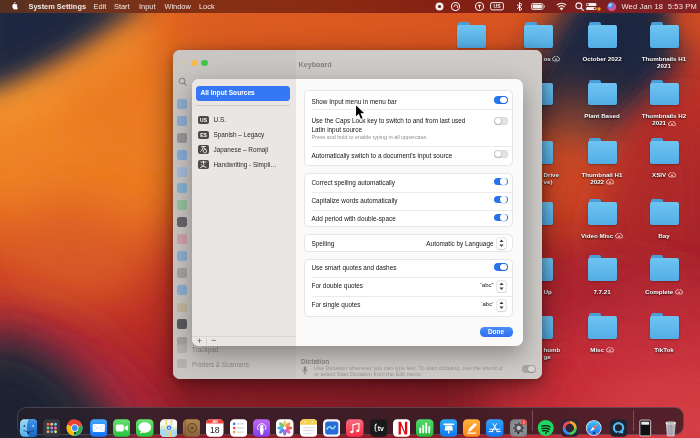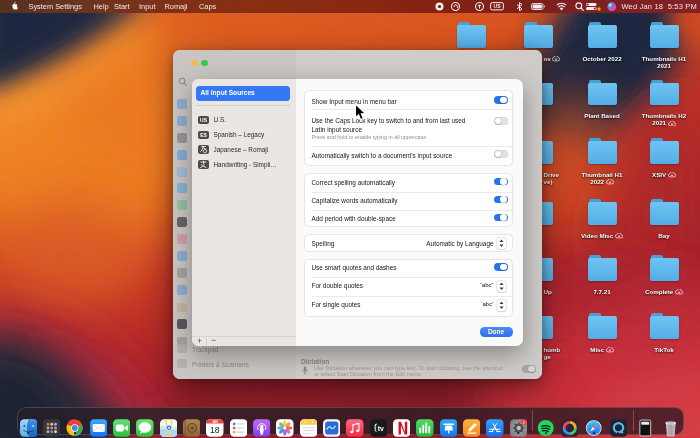--- a/index.html
+++ b/index.html
@@ -215,20 +215,21 @@
     <div class="flabel" style="left: 567px; top: 345.5px;">Misc <svg class="cloud" width="8" height="5.5" viewBox="0 0 16 11">
         <path d="M4.2 9.8 a3.6 3.6 0 0 1 -.4-7.1 A4.4 4.4 0 0 1 12.4 3.6 A3.1 3.1 0 0 1 12 9.8 Z" fill="none" stroke="rgba(255,255,255,.92)" stroke-width="1.4"></path>
         <path d="M8 3.8 V8 M6.3 6.4 L8 8.2 L9.7 6.4" stroke="rgba(255,255,255,.92)" stroke-width="1.2" fill="none"></path>
       </svg></div>
     <div class="flabel" style="left: 629px; top: 345.5px;">TikTok</div>
   </div>
 
 <div id="win" class="abs">
   <div id="winsidebar" class="abs"></div>
   <div id="winmain" class="abs"></div>
+  <div id="wtitle" class="abs">Keyboard</div>
   <div class="tl" style="left:7.2px;background:#cfc5b6;"></div>
   <div class="tl" style="left:18px;background:#f4bc4a;"></div>
   <div class="tl" style="left:28.3px;background:#3ec84e;"></div>
   <div id="sbicons" class="abs" style="left:0;top:0;width:123px;height:329px;">
       <div class="abs" style="left: 5px; top: 22.5px;"><svg width="10" height="10" viewBox="0 0 10 10">
           <circle cx="4" cy="4" r="2.8" fill="none" stroke="#8a8885" stroke-width="1.1"></circle>
           <line x1="6.2" y1="6.2" x2="8.6" y2="8.6" stroke="#8a8885" stroke-width="1.2"></line>
         </svg></div>
       <div class="abs" style="left: 4px; top: 49.4px; width: 9.5px; height: 9.5px; border-radius: 2.2px; opacity: 0.85; background: rgb(132, 168, 212);"></div>
       <div class="abs" style="left: 4px; top: 66px; width: 9.5px; height: 9.5px; border-radius: 2.2px; opacity: 0.85; background: rgb(132, 168, 212);"></div>
@@ -365,26 +366,26 @@
         <path d="M2.5 6.5 L4.5 8.9 L6.5 6.5 Z" fill="#3e3e42"></path>
       </svg>
     </div>
   <div class="abs" style="left:287.5px;top:247.5px;width:33px;height:10.5px;border-radius:4.5px;background:linear-gradient(180deg,#4a8df8,#2f6ff0);color:#fff;font-size:6.4px;font-weight:bold;text-align:center;line-height:10.5px;">Done</div>
 </div>
 
 <div id="menubar" class="abs">
   <svg class="mi" style="left:9.5px;top:2px;" width="8" height="9" viewBox="0 0 16 18">
       <path fill="#fff" d="M11 4.6c-.9 0-1.9-.6-3-.6-1.5 0-3.4 1.2-3.4 4.2 0 3.4 2.6 6.9 3.8 6.9.8 0 1.2-.5 2.3-.5 1 0 1.4.5 2.2.5 1 0 2.5-2 3-3.7-1.6-.7-2.2-1.8-2.2-3 0-1.1.6-2 1.5-2.6-.7-1-1.9-1.3-2.4-1.3-.7 0-1.3.1-1.8.1zM10.6 2.4c.5-.6.8-1.5.8-2.4-.9.1-1.9.6-2.5 1.3-.5.6-.9 1.5-.8 2.3 1 0 1.9-.5 2.5-1.2z"></path>
     </svg>
-  <div class="mi" style="left:28.5px;font-weight:normal;">System Settings</div>
-  <div class="mi" style="left:93.5px;">Help</div>
+  <div class="mi" style="left:28.5px;font-weight:bold;">System Settings</div>
+  <div class="mi" style="left:93.5px;">Edit</div>
   <div class="mi" style="left:114px;">Start</div>
   <div class="mi" style="left:139px;">Input</div>
-  <div class="mi" style="left:164.5px;">Romaji</div>
-  <div class="mi" style="left:199px;">Caps</div>
+  <div class="mi" style="left:164.5px;">Window</div>
+  <div class="mi" style="left:199px;">Lock</div>
   <div class="mi" style="left:621.5px;font-size:7.5px;letter-spacing:.18px;top:2.2px;">Wed Jan 18&nbsp;&nbsp;5:53 PM</div>
   <div id="mbicons" class="abs" style="left:0;top:0;width:700px;height:12.5px;">
       <div class="abs" style="left: 434.5px; top: 2.2px;"><svg width="9" height="9" viewBox="0 0 9 9">
           <circle cx="4.5" cy="4.5" r="4" fill="rgba(255,255,255,.92)"></circle>
           <circle cx="4.5" cy="4.5" r="1.6" fill="#5a2018"></circle>
         </svg></div>
       <div class="abs" style="left: 450.5px; top: 2.2px;"><svg width="9" height="9" viewBox="0 0 9 9">
           <circle cx="4.5" cy="4.5" r="4" fill="none" stroke="rgba(255,255,255,.92)" stroke-width="1.1"></circle>
           <path d="M3 4.8 a1.8 1.8 0 1 1 3 1.2" stroke="rgba(255,255,255,.92)" stroke-width="1" fill="none"></path>
         </svg></div>

